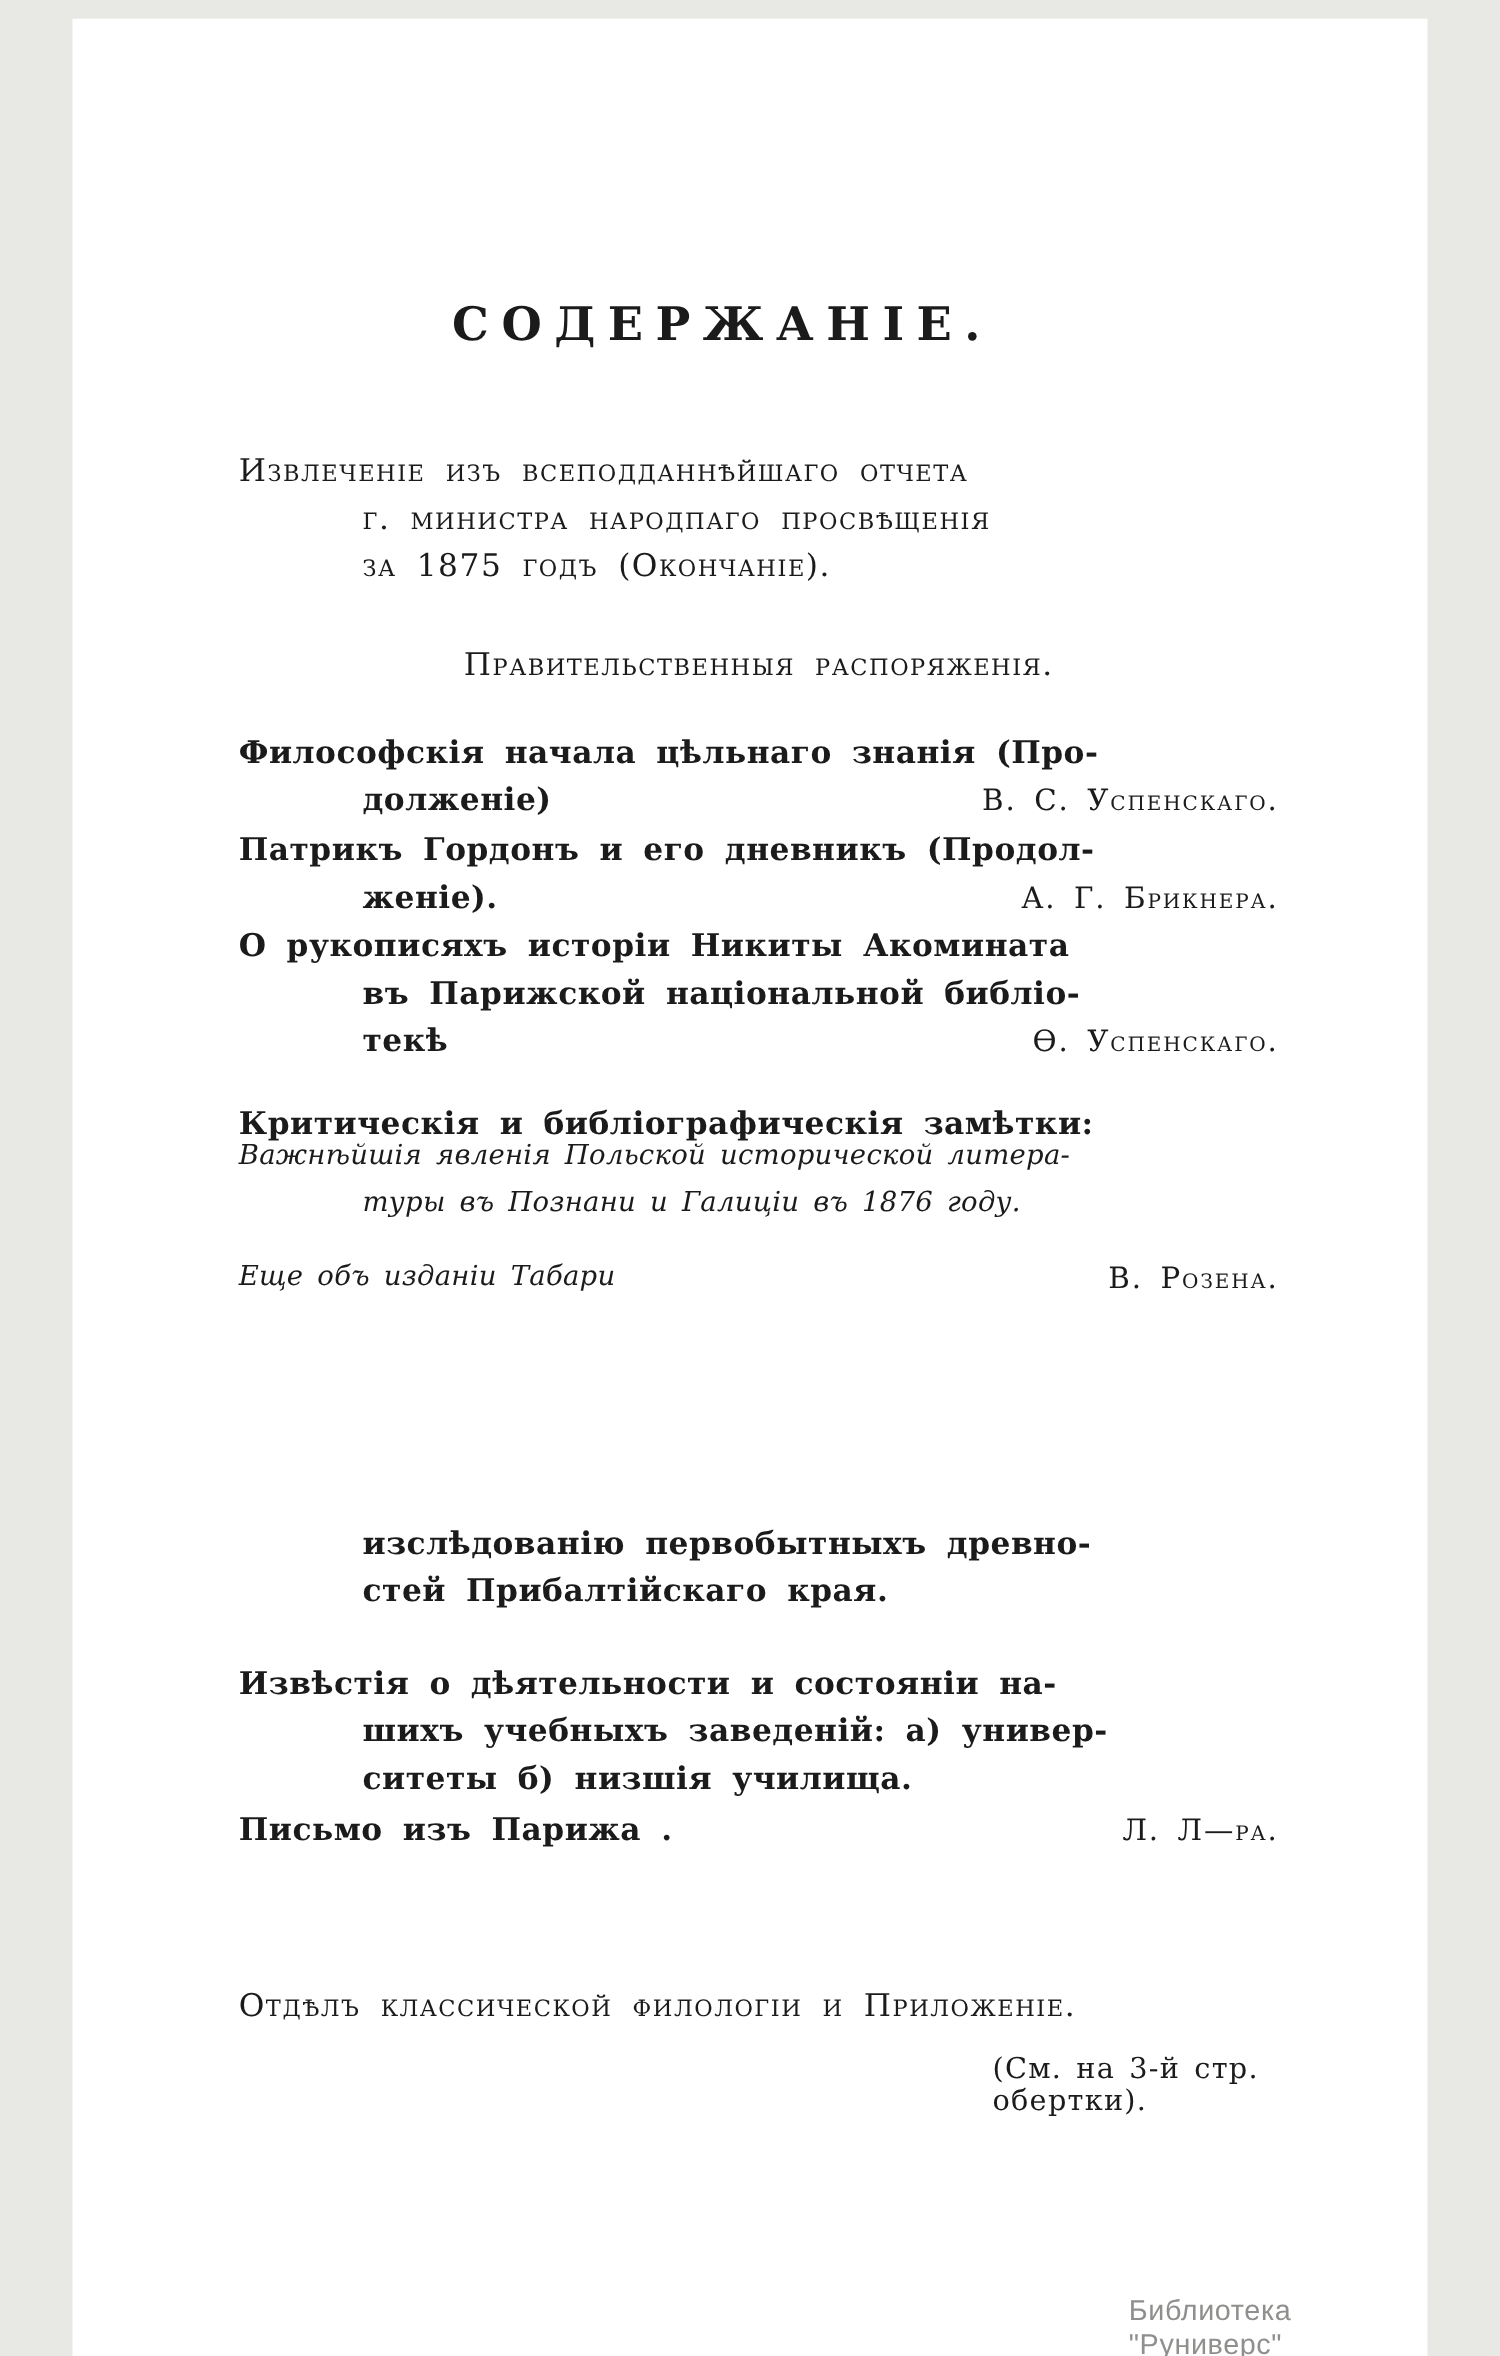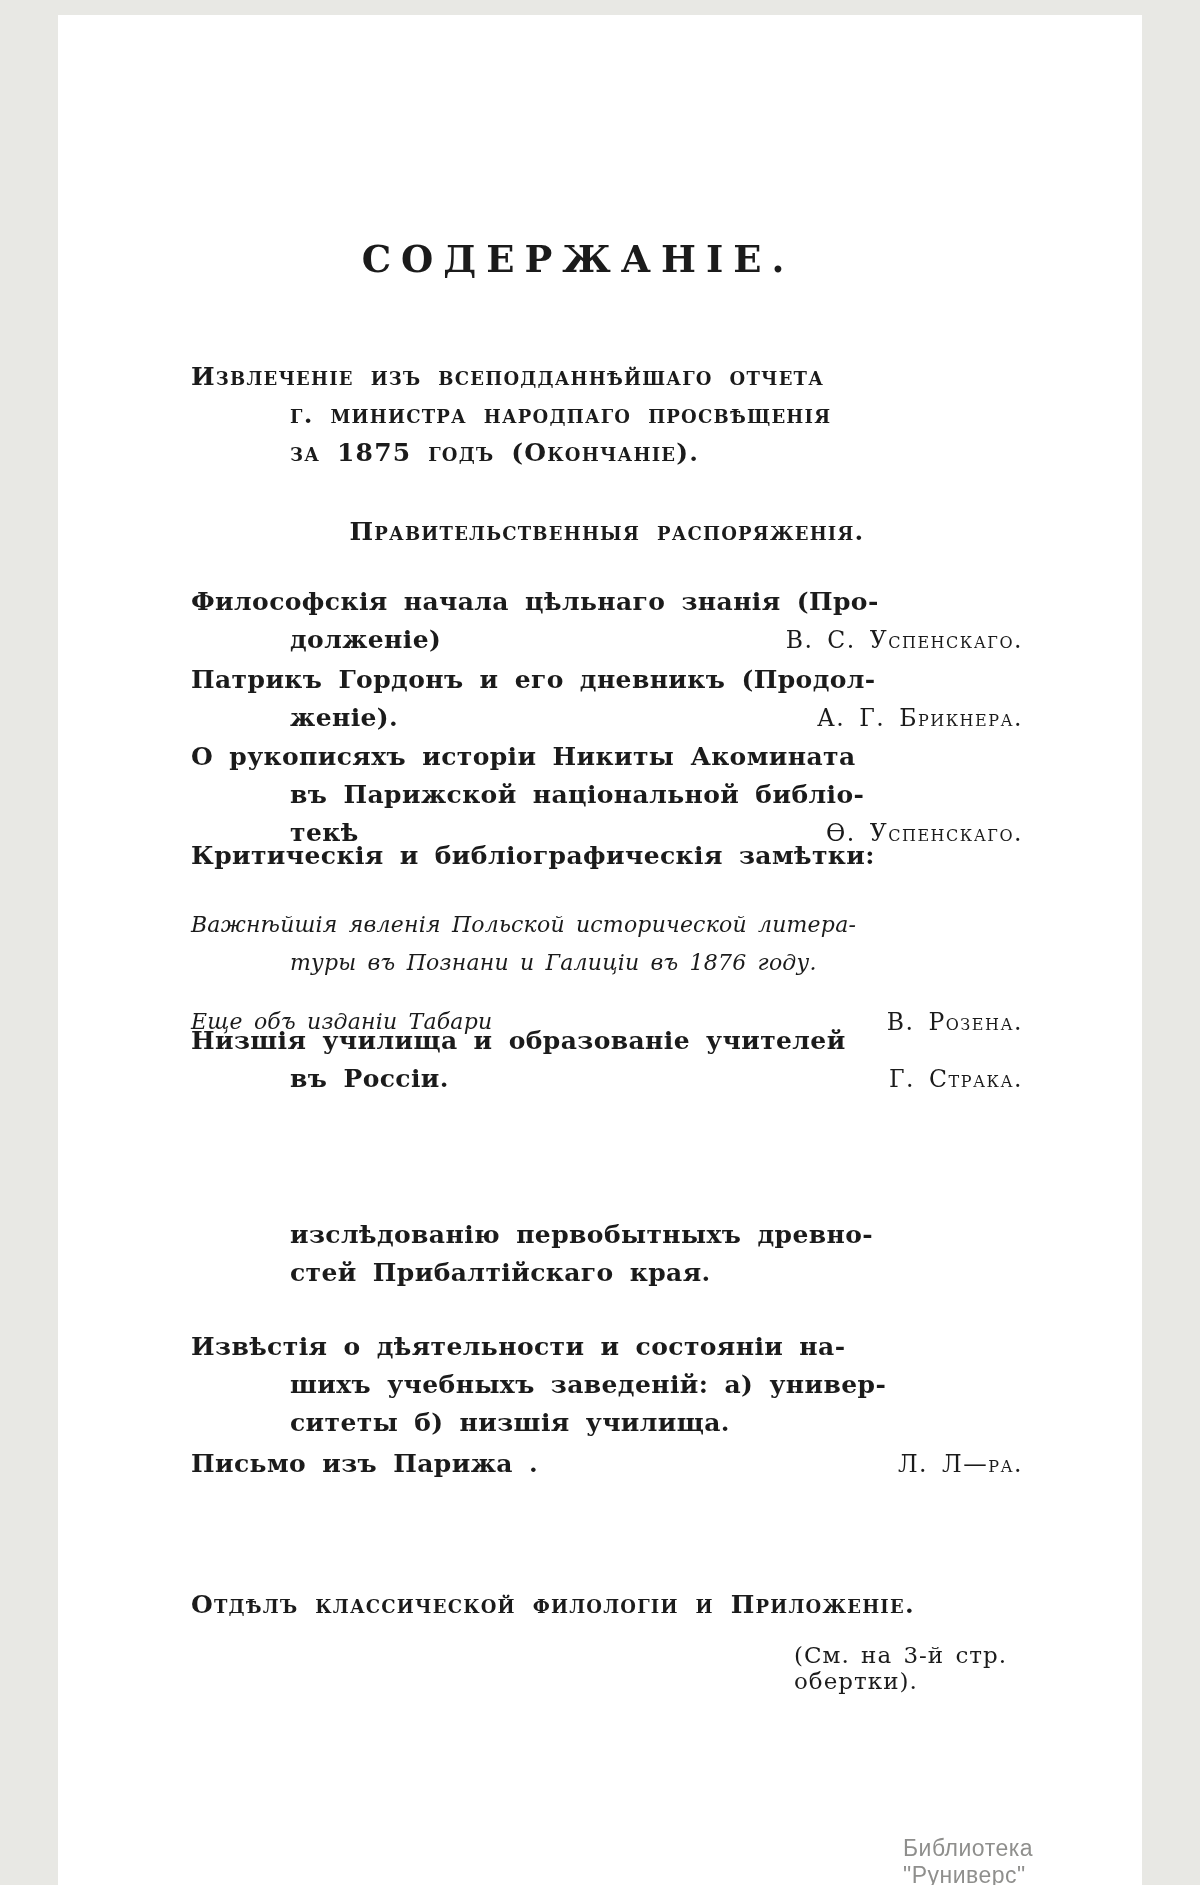--- a/index.html
+++ b/index.html
@@ -15,40 +15,40 @@
   .title{
     position:absolute;top:222px;left:0;width:1040px;
     text-align:center;
     font-size:37px;font-weight:bold;
     letter-spacing:10px;word-spacing:4px;
   }
   .entry{position:absolute;left:133px;width:832px;}
   .entry .l{line-height:38px;}
   .entry .cont{padding-left:99px;}
   .caps .l{
-    font-variant:small-caps;font-weight:bold;
+    font-variant:small-caps;font-weight:normal;
     font-size:25px;letter-spacing:1.2px;word-spacing:7px;
   }
   .bold .l{
     font-weight:bold;font-size:25px;
     letter-spacing:.4px;word-spacing:7px;
   }
   .small .l{
     font-weight:normal;font-size:22px;
     letter-spacing:.2px;word-spacing:4px;font-style:italic;
   }
   .author{
     position:absolute;right:0;bottom:0;
     line-height:38px;
     font-variant:small-caps;font-weight:500;
     font-size:23.5px;letter-spacing:1.5px;word-spacing:5px;
   }
   
   #e0{top:343px;}  #e1{top:498px;text-align:center;}  #e2{top:568px;}  #e3{top:646px;}
-  #e4{top:723px;}  #e5{top:822px;}  #e6{top:891px;}  #e7{top:988px;}
+  #e4{top:723px;}  #e5{top:865px;}  #e6{top:891px;}  #e7{top:988px;}
   #e8{top:1007px;} #e9{top:1086px;} #e10{top:1201px;}#e11{top:1313px;}
   #e12{top:1430px;}#e13{top:1571px;}
   .footnote{
     position:absolute;top:1627px;left:736px;
     font-size:23px;letter-spacing:1px;word-spacing:3px;
     font-weight:500;
   }
   .watermark{
     position:absolute;top:1820px;left:845px;
     font-family:"Liberation Sans","DejaVu Sans",sans-serif;
@@ -98,25 +98,20 @@
   <div class="entry small" id="e6">
     <div class="l first">Важнѣйшія явленія Польской исторической литера-</div>
     <div class="l cont">туры въ Познани и Галиціи въ 1876 году.</div>
   </div>
 
   <div class="entry small" id="e7">
     <div class="l first">Еще объ изданіи Табари</div>
     <span class="author">В. Розена.</span>
   </div>
 
-  <div class="entry bold" id="e8">
-    <div class="l first">Низшія училища и образованіе учителей</div>
-    <div class="l cont">въ Россіи.</div>
-    <span class="author">Г. Страка.</span>
-  </div>
 
 
   <div class="entry bold" id="e10">
     <div class="l cont">изслѣдованію первобытныхъ древно-</div>
     <div class="l cont">стей Прибалтійскаго края.</div>
   </div>
 
   <div class="entry bold" id="e11">
     <div class="l first">Извѣстія о дѣятельности и состояніи на-</div>
     <div class="l cont">шихъ учебныхъ заведеній: а) универ-</div>

